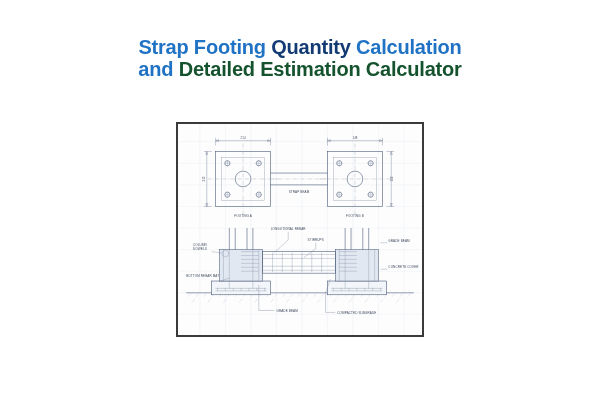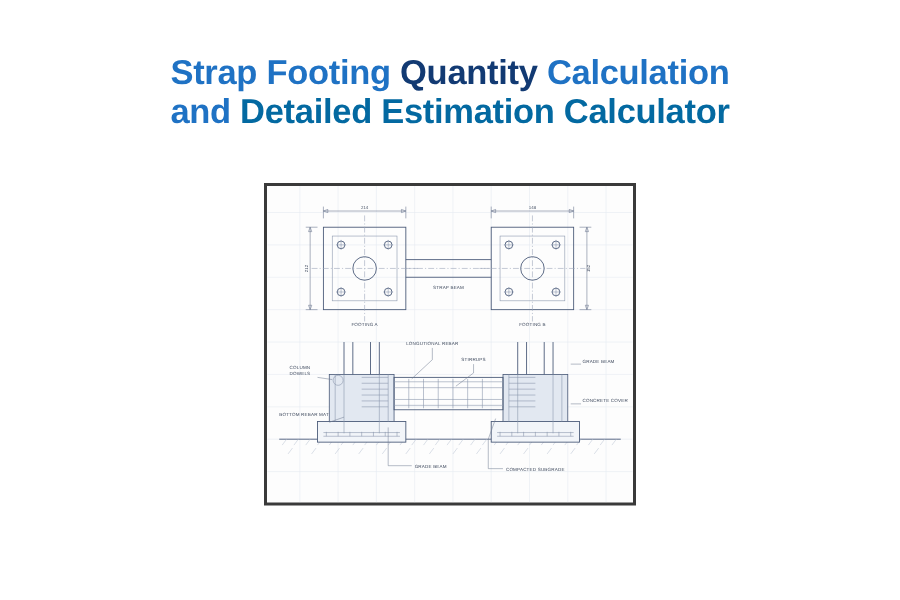--- a/index.html
+++ b/index.html
@@ -17,27 +17,27 @@
 
   
   #title-block {
     position: absolute;
     left: 0;
     top: 36px;
     width: 600px;
     text-align: center;
     line-height: 1.12;
     font-weight: bold;
-    font-size: 23px;
+    font-size: 20px;
     letter-spacing: -0.2px;
   }
   #title-block .ln { display: block; white-space: nowrap; }
   .c-blue   { color: #1f72c4; }
   .c-navy   { color: #123a73; }
-  .c-gold   { color: #0369a1; }
+  .c-gold   { color: #14532d; }
 
   
   #drawing-panel {
     position: absolute;
     left: 176px;
     top: 122px;
     width: 248px;
     height: 215px;
     background: #fdfdfd;
     border: 2px solid #3a3a3a;

